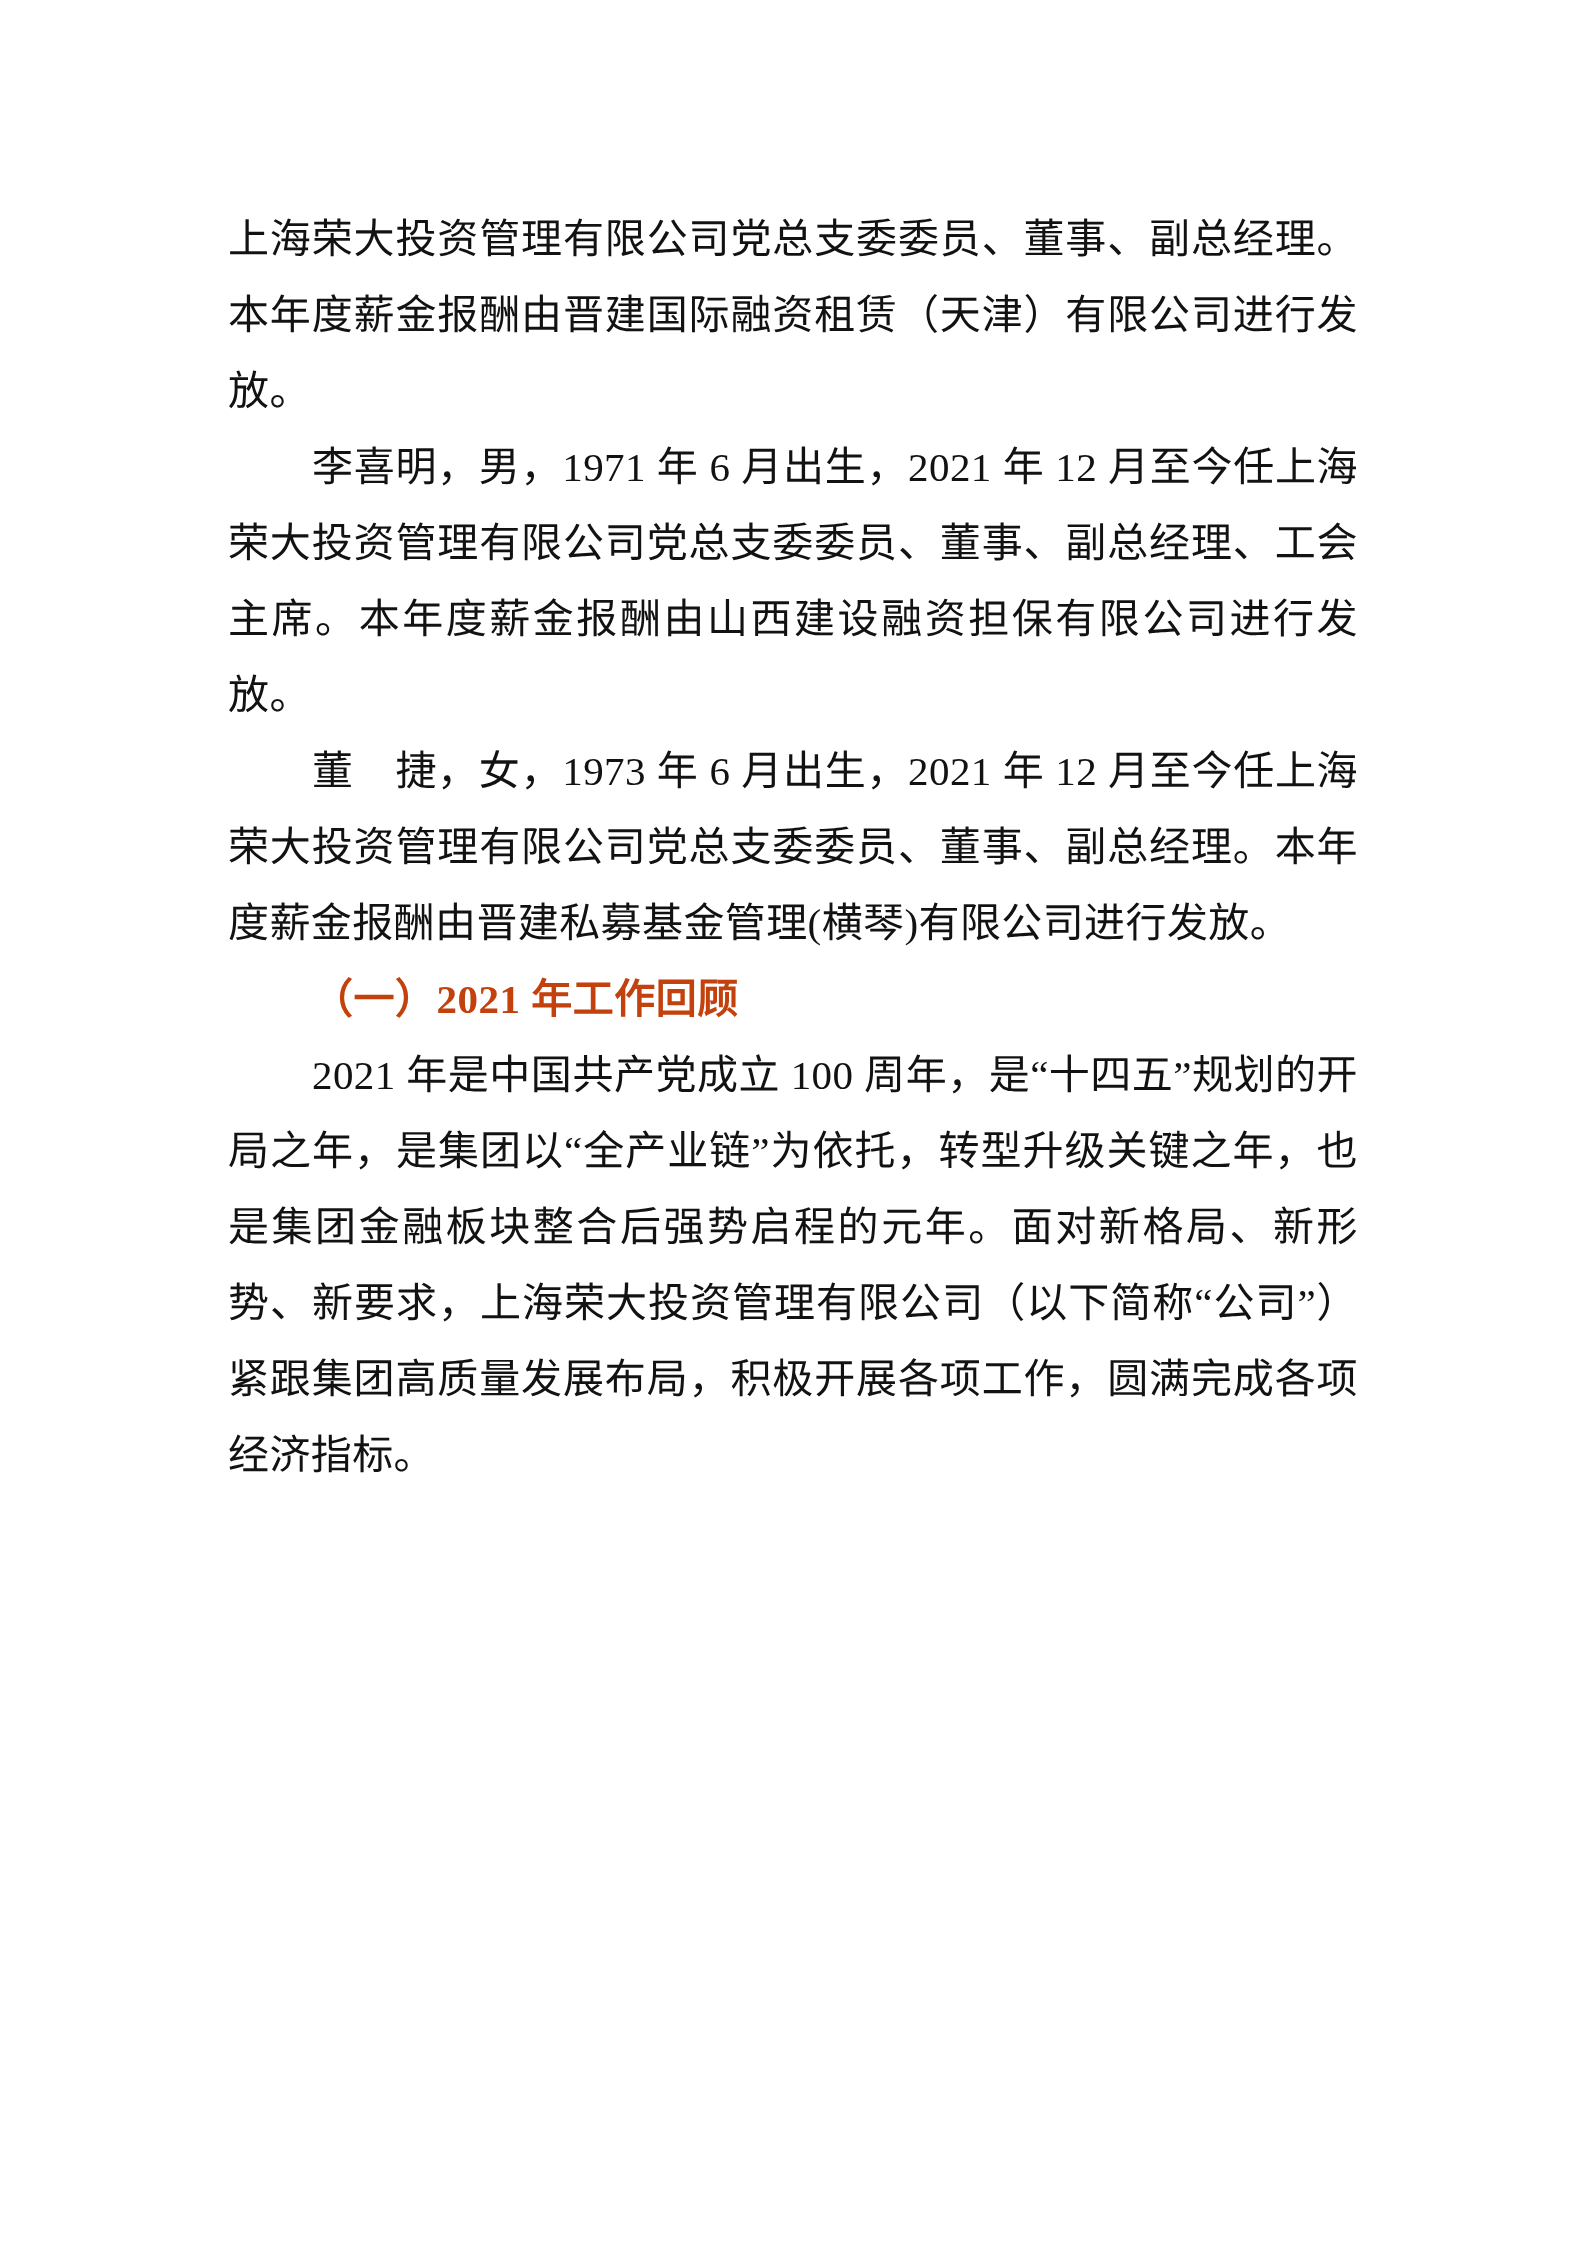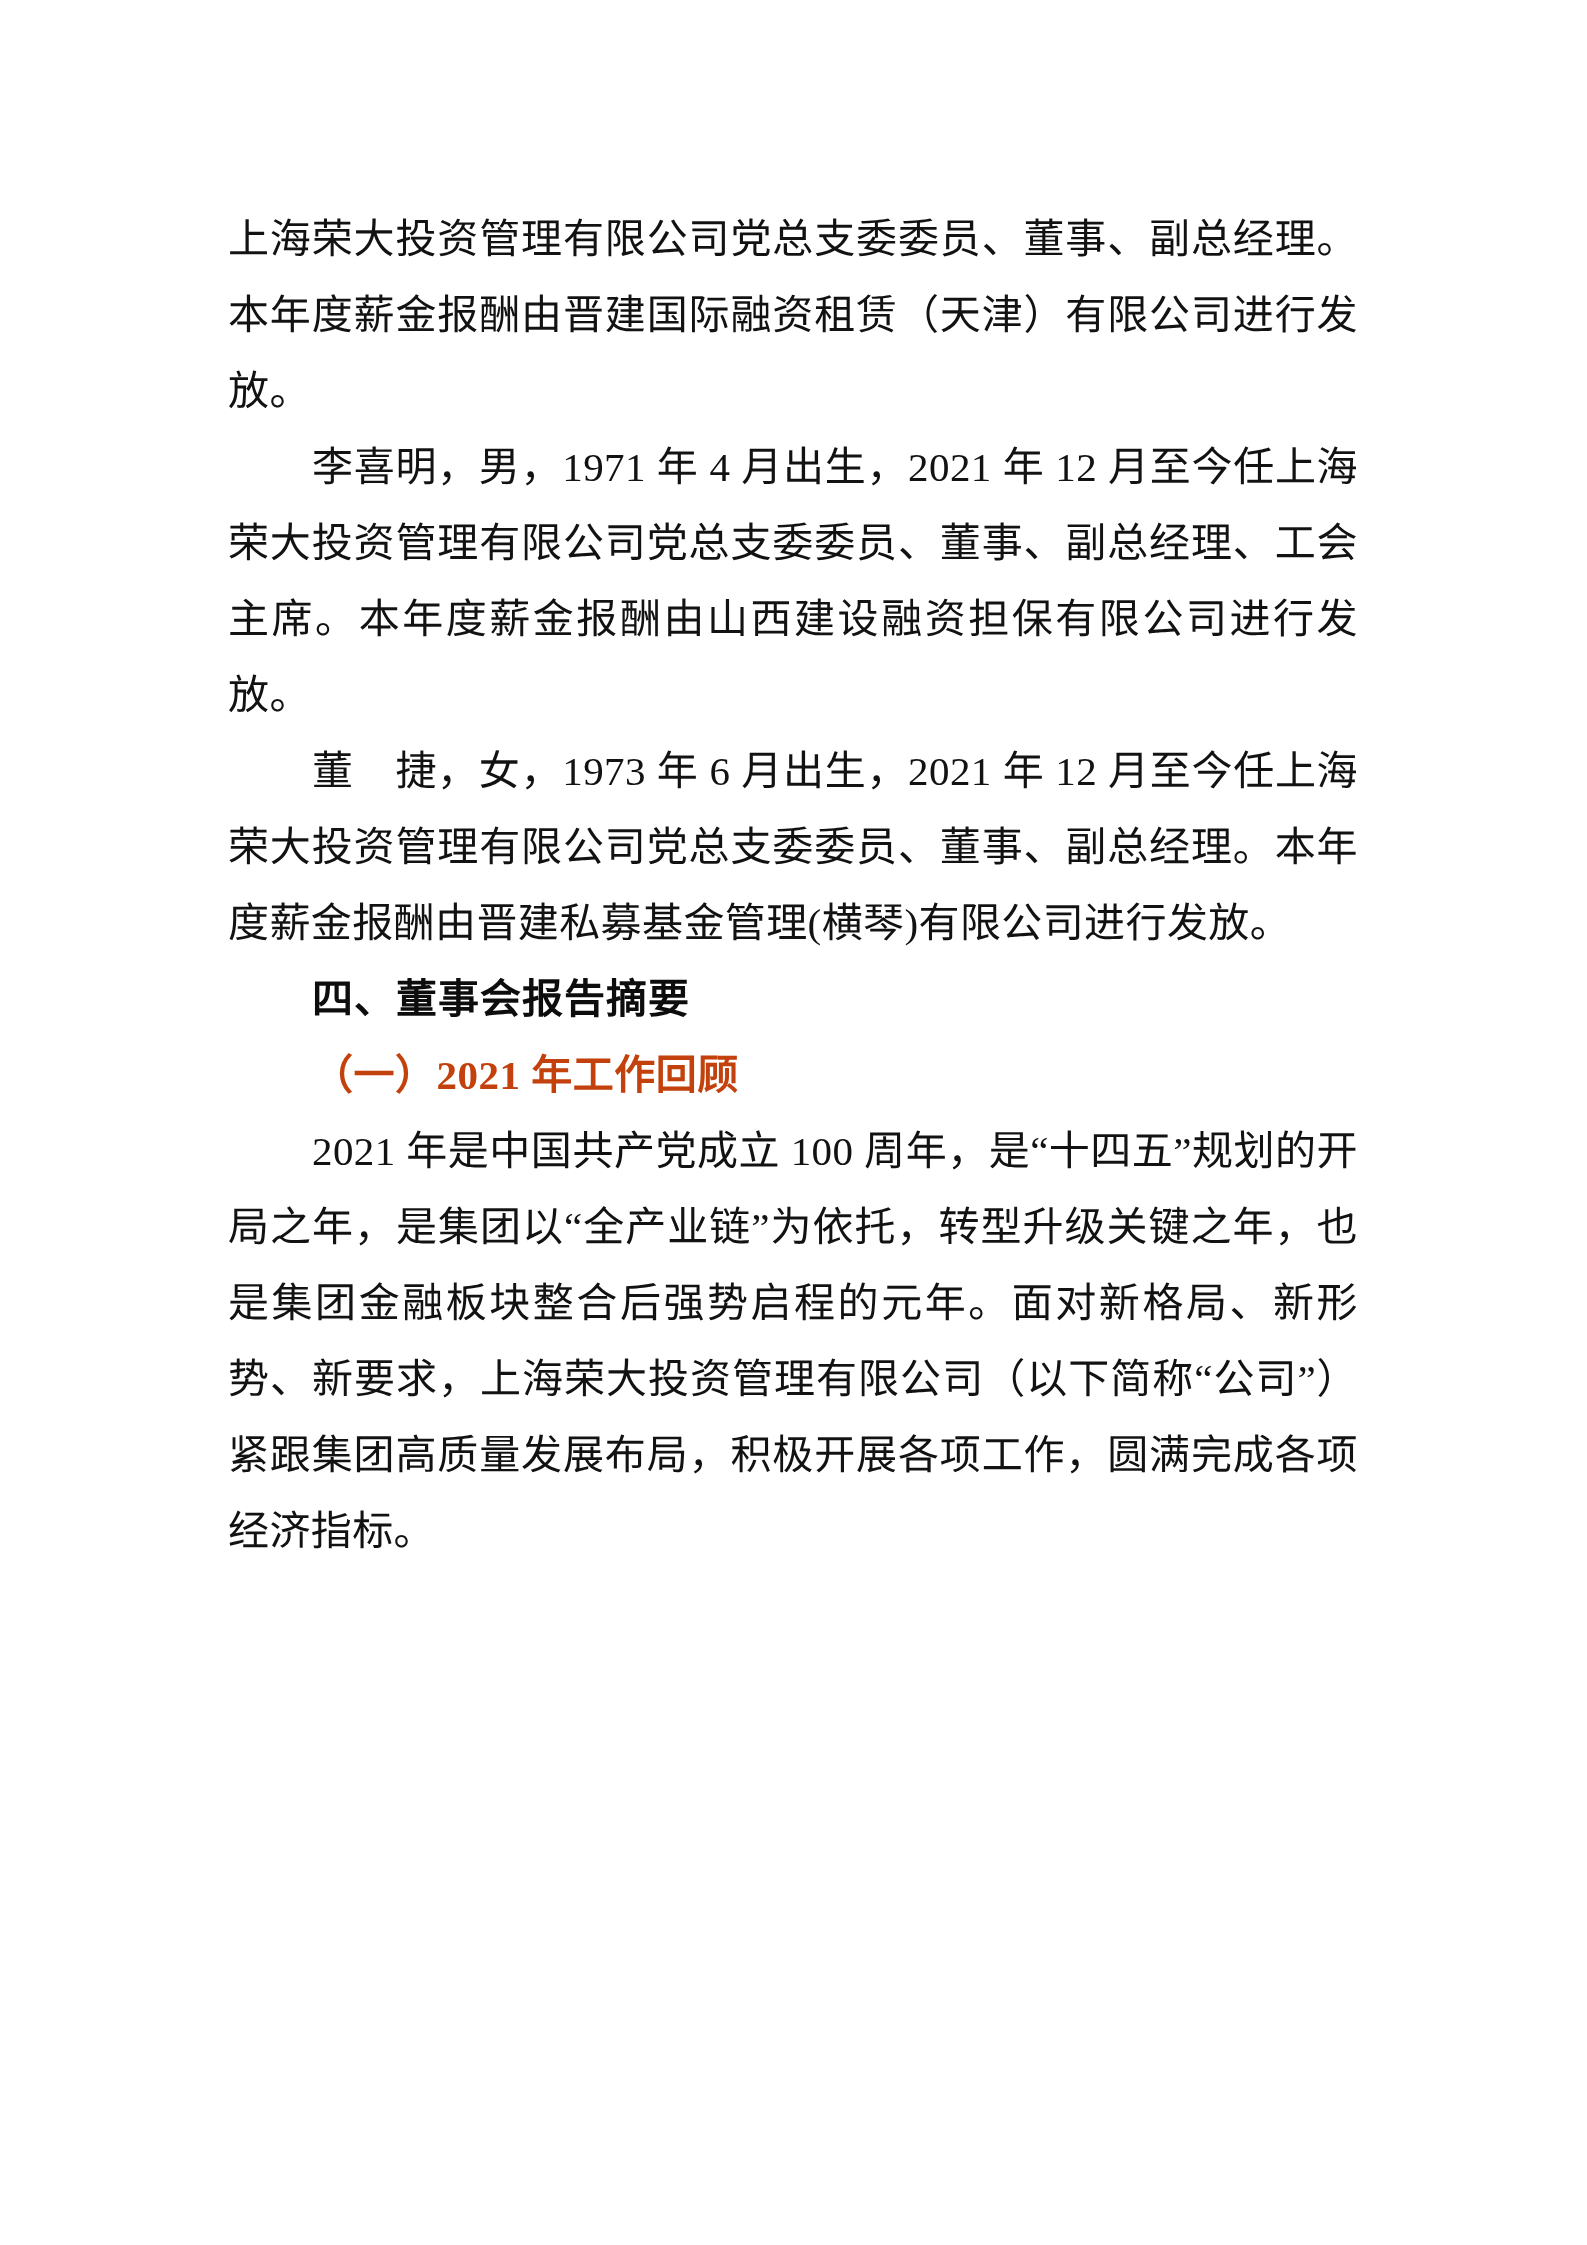--- a/index.html
+++ b/index.html
@@ -61,25 +61,24 @@
   }
 </style>
 </head>
 <body>
 
 <div class="page">
   <div class="content">
 
     <p class="para block">上海荣大投资管理有限公司党总支委委员、董事、副总经理。本年度薪金报酬由晋建国际融资租赁（天津）有限公司进行发放。</p>
 
-    <p class="para indent block">李喜明，男，1971 年 4 月出生，2021 年 12 月至今任上海荣大投资管理有限公司党总支委委员、董事、副总经理、工会主席。本年度薪金报酬由山西建设融资担保有限公司进行发放。</p>
+    <p class="para indent block">李喜明，男，1971 年 6 月出生，2021 年 12 月至今任上海荣大投资管理有限公司党总支委委员、董事、副总经理、工会主席。本年度薪金报酬由山西建设融资担保有限公司进行发放。</p>
 
     <p class="para indent block">董　捷，女，1973 年 6 月出生，2021 年 12 月至今任上海荣大投资管理有限公司党总支委委员、董事、副总经理。本年度薪金报酬由晋建私募基金管理(横琴)有限公司进行发放。</p>
 
-    <h2 class="heading-1 block">四、董事会报告摘要</h2>
 
     <h3 class="heading-2 block">（一）2021 年工作回顾</h3>
 
     <p class="para indent block">2021 年是中国共产党成立 100 周年，是“十四五”规划的开局之年，是集团以“全产业链”为依托，转型升级关键之年，也是集团金融板块整合后强势启程的元年。面对新格局、新形势、新要求，上海荣大投资管理有限公司（以下简称“公司”）紧跟集团高质量发展布局，积极开展各项工作，圆满完成各项经济指标。</p>
 
 
 
   </div>
 </div>
 

